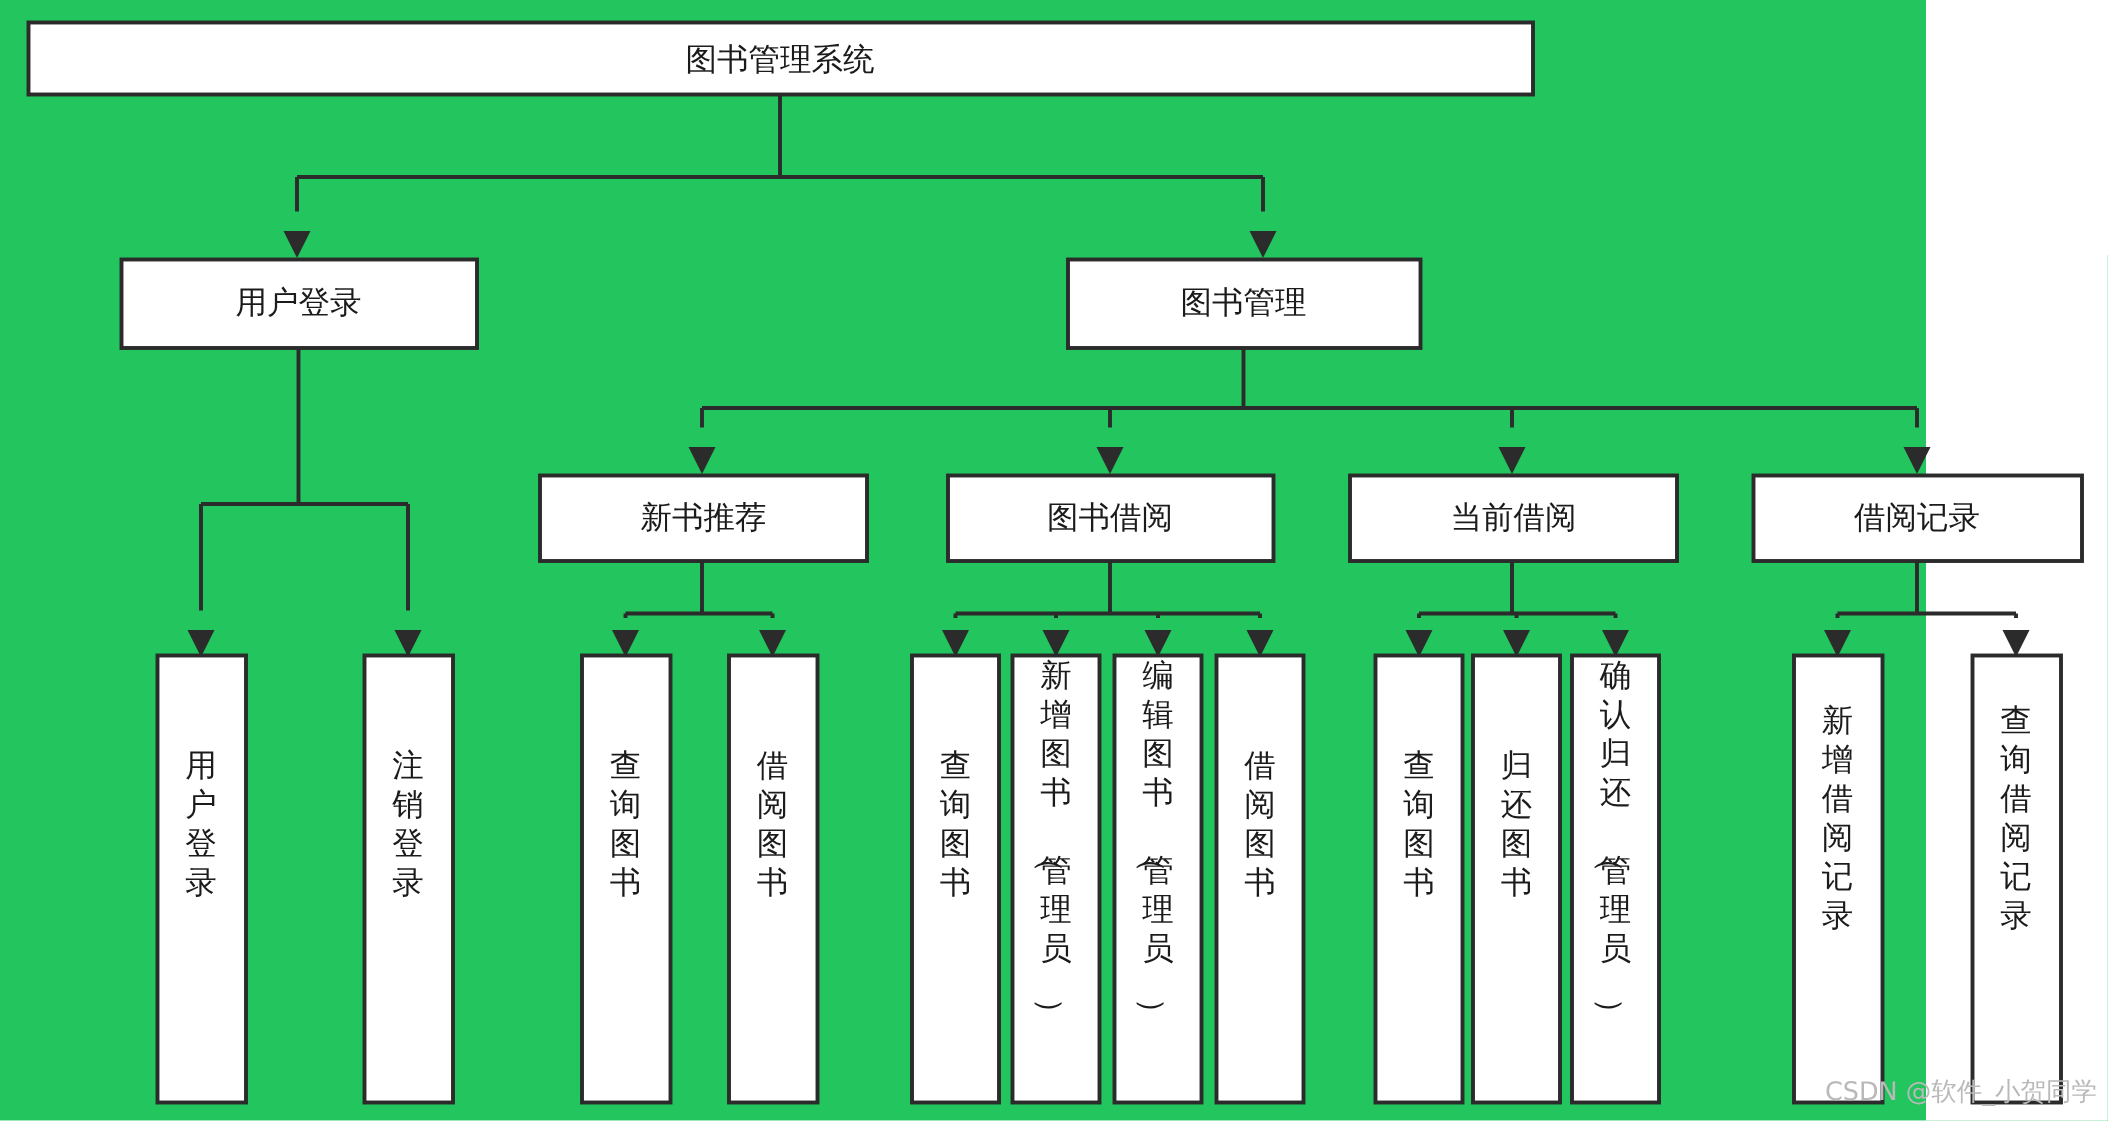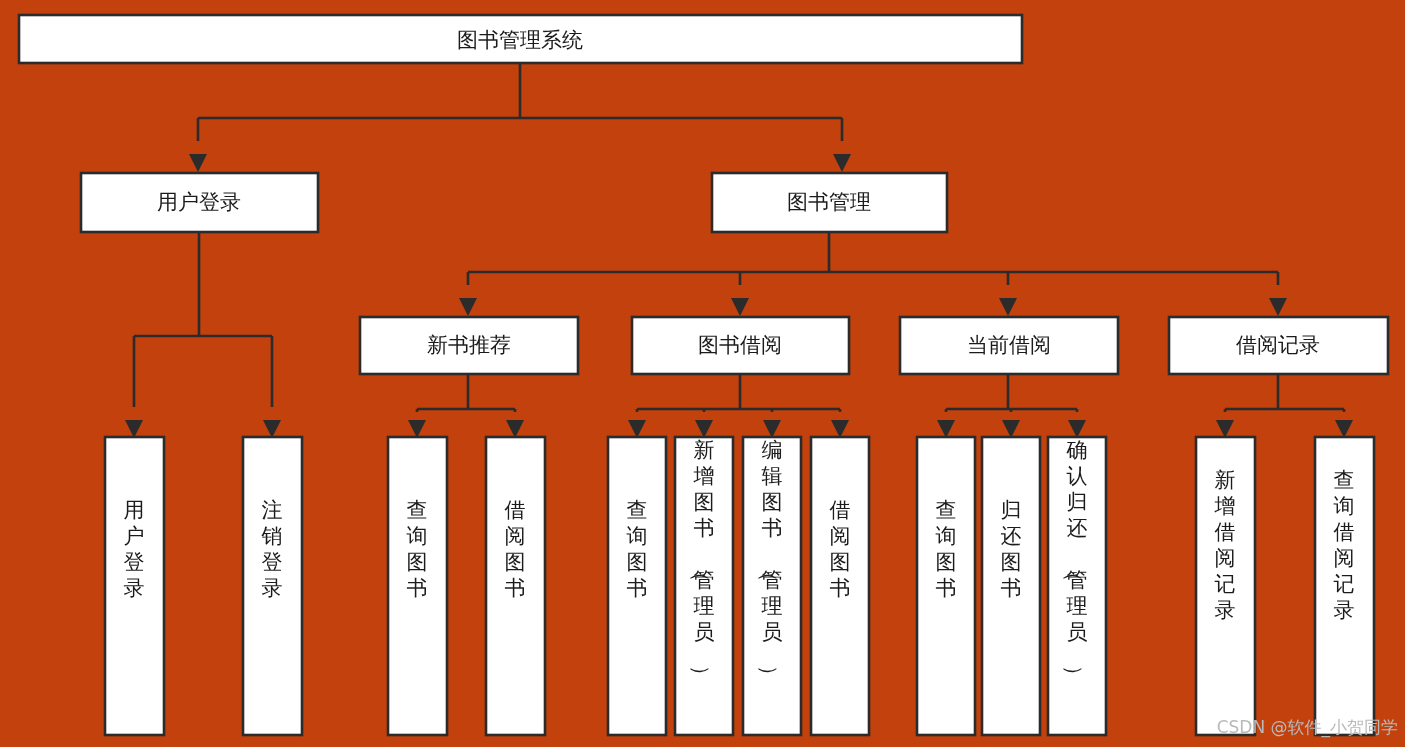--- a/index.html
+++ b/index.html
@@ -9,23 +9,23 @@
     background: #ffffff;
   }
   body {
     width: 1405px;
     height: 747px;
     overflow: hidden;
     font-family: "DejaVu Sans", "Liberation Sans", sans-serif;
   }
   #diagram-root {
     position: relative;
-    width: 1405px;
+    width: 1284px;
     height: 747px;
-    background: #c2410c;
+    background: #22c55e;
   }
   svg.diagram-canvas {
     position: absolute;
     left: 0;
     top: 0;
     width: 1405px;
     height: 747px;
     display: block;
   }
   .node-box {

